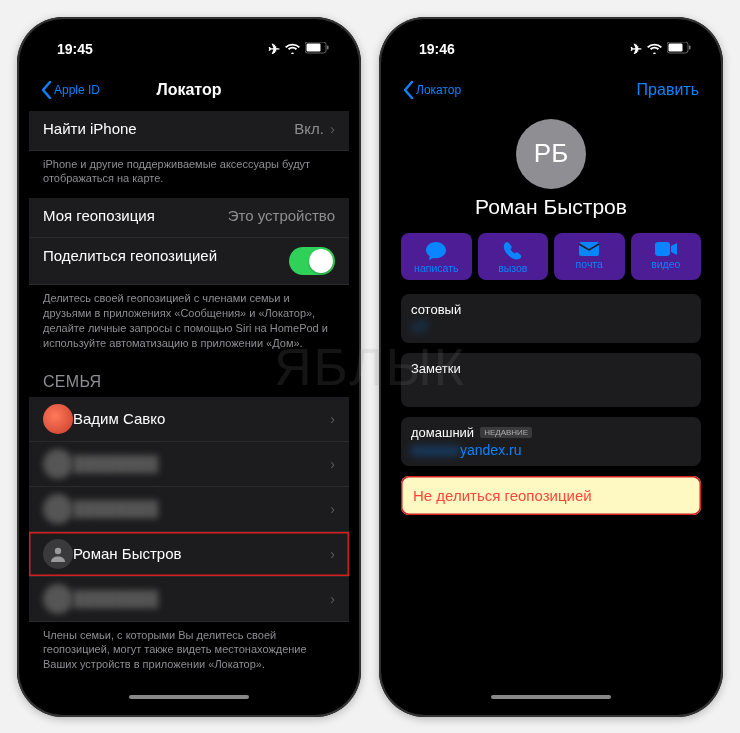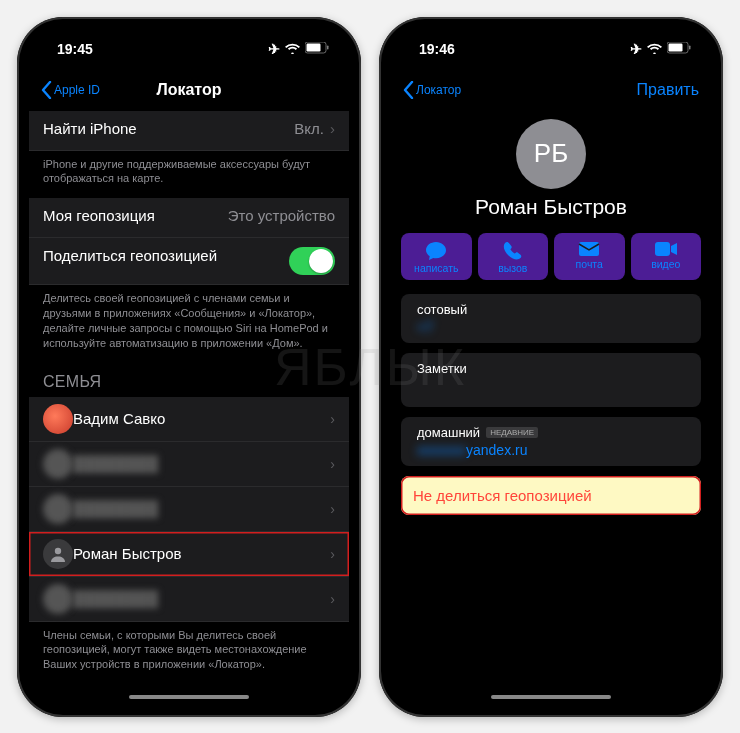--- a/index.html
+++ b/index.html
@@ -150,21 +150,21 @@
   }
   .action {
     flex: 1; background: #4c1d95; border-radius: 8px;
     padding: 8px 0 6px;
     display: flex; flex-direction: column; align-items: center; gap: 1px;
     color: #0a84ff;
   }
   .action-label { font-size: 10.5px; }
   .field {
     background: #1c1c1e; border-radius: 8px;
-    margin: 0 10px 10px; padding: 8px 16px;
+    margin: 0 10px 10px; padding: 8px 10px;
   }
   .field-label { color: #fff; font-size: 13px; margin-bottom: 2px; display:flex; align-items:center; gap:6px;}
   .field-value { color: #0a84ff; font-size: 14px; }
   .field-value.blur { filter: blur(4px); }
   .badge {
     font-size: 8px; background: #3a3a3c; color: #aaa;
     padding: 1px 4px; border-radius: 2px;
   }
   .notes { min-height: 54px; }
   .destructive {

